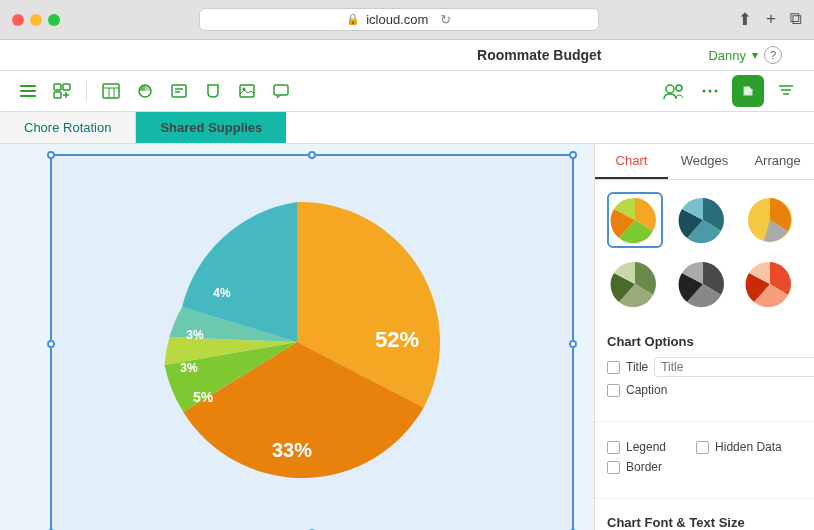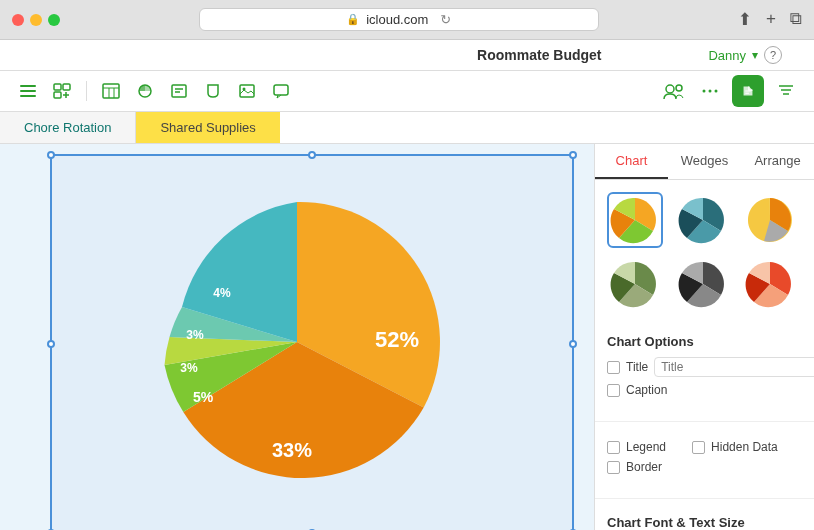--- a/index.html
+++ b/index.html
@@ -24,21 +24,21 @@
 
     .toolbar { background: white; border-bottom: 1px solid #ddd; padding: 4px 14px; display: flex; align-items: center; gap: 6px; }
     .toolbar-icon { width: 28px; height: 28px; display: flex; align-items: center; justify-content: center; border-radius: 5px; cursor: pointer; color: #2d9f2d; font-size: 16px; }
     .toolbar-sep { width: 1px; height: 20px; background: #ddd; margin: 0 4px; }
     .toolbar-right { margin-left: auto; display: flex; align-items: center; gap: 8px; }
 
     
     .tab-bar { background: white; display: flex; border-bottom: 1px solid #ddd; }
     .tab { padding: 8px 24px; font-size: 13px; color: #444; border-right: 1px solid #ddd; cursor: pointer; }
     .tab:last-child { border-right: none; }
-    .tab.active { background: #fde047; font-weight: 400; }
+    .tab.active { background: #14b8a6; font-weight: 700; }
     .tab:not(.active) { background: #f5f5f5; color: #0f766e; }
 
     
     .main-content { display: flex; height: calc(530px - 130px); }
 
     
     .chart-area { flex: 1; background: #eaf4fb; padding: 20px; display: flex; align-items: center; justify-content: center; position: relative; }
     .chart-selection-box { position: absolute; top: 10px; left: 50px; right: 20px; bottom: 10px; border: 2px solid #4a90d9; border-radius: 2px; background: rgba(74, 144, 217, 0.05); }
     .selection-handle { width: 8px; height: 8px; background: white; border: 2px solid #4a90d9; border-radius: 50%; position: absolute; }
 
@@ -57,21 +57,21 @@
     .chart-type-item.selected { border-color: #4a90d9; }
     .chart-type-item svg { width: 52px; height: 52px; }
 
     
     .options-section { padding: 10px 12px; }
     .section-title { font-size: 13px; font-weight: 600; color: #333; margin-bottom: 8px; }
     .option-row { display: flex; align-items: center; gap: 6px; margin-bottom: 6px; }
     .option-checkbox { width: 13px; height: 13px; border: 1px solid #aaa; border-radius: 2px; flex-shrink: 0; background: white; }
     .option-label { font-size: 12px; color: #444; }
     .option-input { flex: 1; border: 1px solid #ddd; border-radius: 4px; padding: 2px 6px; font-size: 12px; color: #aaa; }
-    .option-row-2col { display: flex; gap: 4px; }
+    .option-row-2col { display: flex; gap: 20px; }
 
     .divider { height: 1px; background: #eee; margin: 8px 0; }
 
     .font-section { padding: 8px 12px; }
     .font-section-title { font-size: 13px; font-weight: 600; color: #333; margin-bottom: 6px; }
   </style>
 </head>
 <body>
 
 <div class="browser-chrome">
@@ -331,21 +331,21 @@
     </div>
 
     <div class="divider"></div>
 
     <div class="options-section">
       <div class="option-row-2col">
         <div class="option-row">
           <div class="option-checkbox"></div>
           <span class="option-label">Legend</span>
         </div>
-        <div class="option-row" style="margin-left:22px;">
+        <div class="option-row" style="margin-left:10px;">
           <div class="option-checkbox"></div>
           <span class="option-label">Hidden Data</span>
         </div>
       </div>
       <div class="option-row">
         <div class="option-checkbox"></div>
         <span class="option-label">Border</span>
       </div>
     </div>
 

